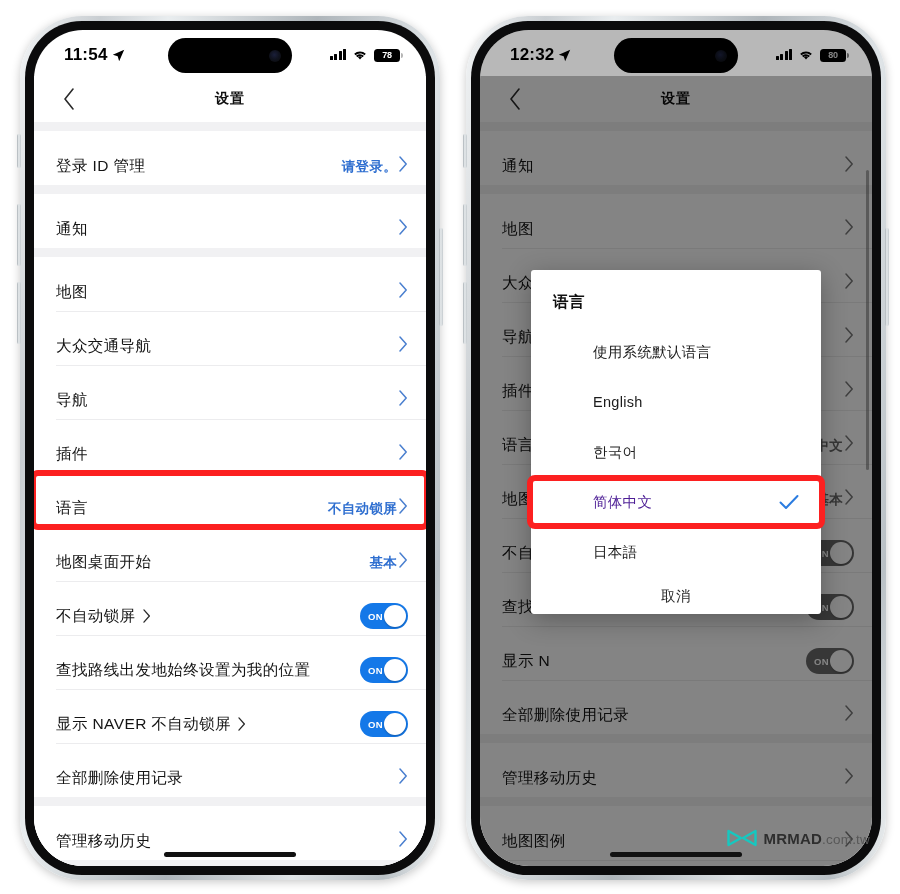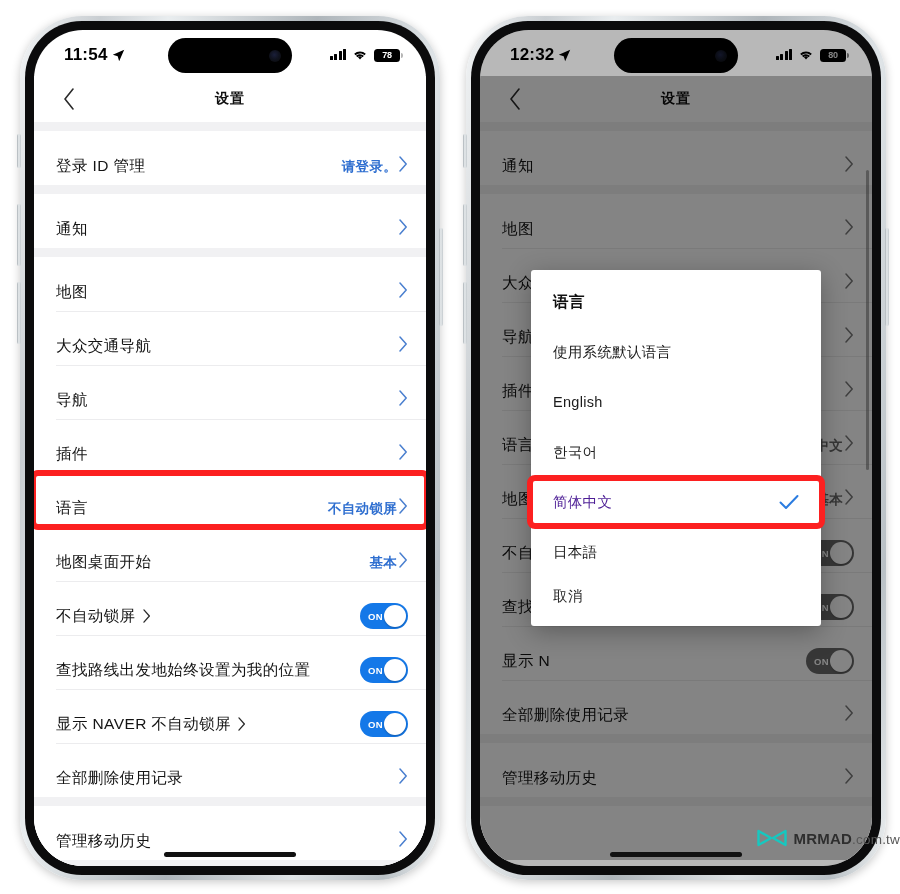--- a/index.html
+++ b/index.html
@@ -269,41 +269,42 @@
   }
   .dlg-item {
     position: relative;
     height: 50px;
     display: flex;
     align-items: center;
     padding: 0 22px;
     font-size: 14.5px;
     color: #1b1b1b;
     letter-spacing: .3px;
+    margin-left: 40px;
   }
   .dlg-item.selected { color: #4c1d95; }
   .dlg-item .check {
     margin-left: auto;
     color: #2b7ce0;
   }
   .dlg-actions {
     display: flex;
-    justify-content: flex-start;
-    padding: 10px 22px 20px 22px;
+    justify-content: center;
+    padding: 10px 22px 8px 22px;
   }
   .dlg-cancel {
     font-size: 14.5px;
     color: #2b2b2b;
     letter-spacing: .5px;
   }
 
   
   .watermark {
     position: absolute;
-    right: 0;
+    right: 30px;
     bottom: 46px;
     display: flex;
     align-items: center;
     gap: 7px;
     z-index: 40;
   }
   .wm-text {
     font-size: 15px;
     font-weight: bold;
     color: #2e2e2e;
@@ -695,20 +696,30 @@
               <div class="row-label">
                 <span>管理移动历史</span>
               </div>
               <div class="row-right">
                 <span class="chev"><svg width="9" height="16" viewBox="0 0 9 16">
                     <path d="M1 1l6.2 7L1 15" fill="none" stroke="#4a7fcf" stroke-width="1.5" stroke-linecap="round" stroke-linejoin="round"></path>
                   </svg></span>
               </div>
             </div>
             <div class="grp-gap"></div>
+            <div class="row">
+              <div class="row-label">
+                <span>地图图例</span>
+              </div>
+              <div class="row-right">
+                <span class="chev"><svg width="9" height="16" viewBox="0 0 9 16">
+                    <path d="M1 1l6.2 7L1 15" fill="none" stroke="#4a7fcf" stroke-width="1.5" stroke-linecap="round" stroke-linejoin="round"></path>
+                  </svg></span>
+              </div>
+            </div>
             <div class="row"></div>
           </div>
 
         <div class="dim-overlay"></div>
         <div class="scrollbar"></div>
 
         <div class="dialog" id="dialog-right">
           <div class="dlg-title">语言</div>
           <div id="dialog-options">
               <div class="dlg-item">

